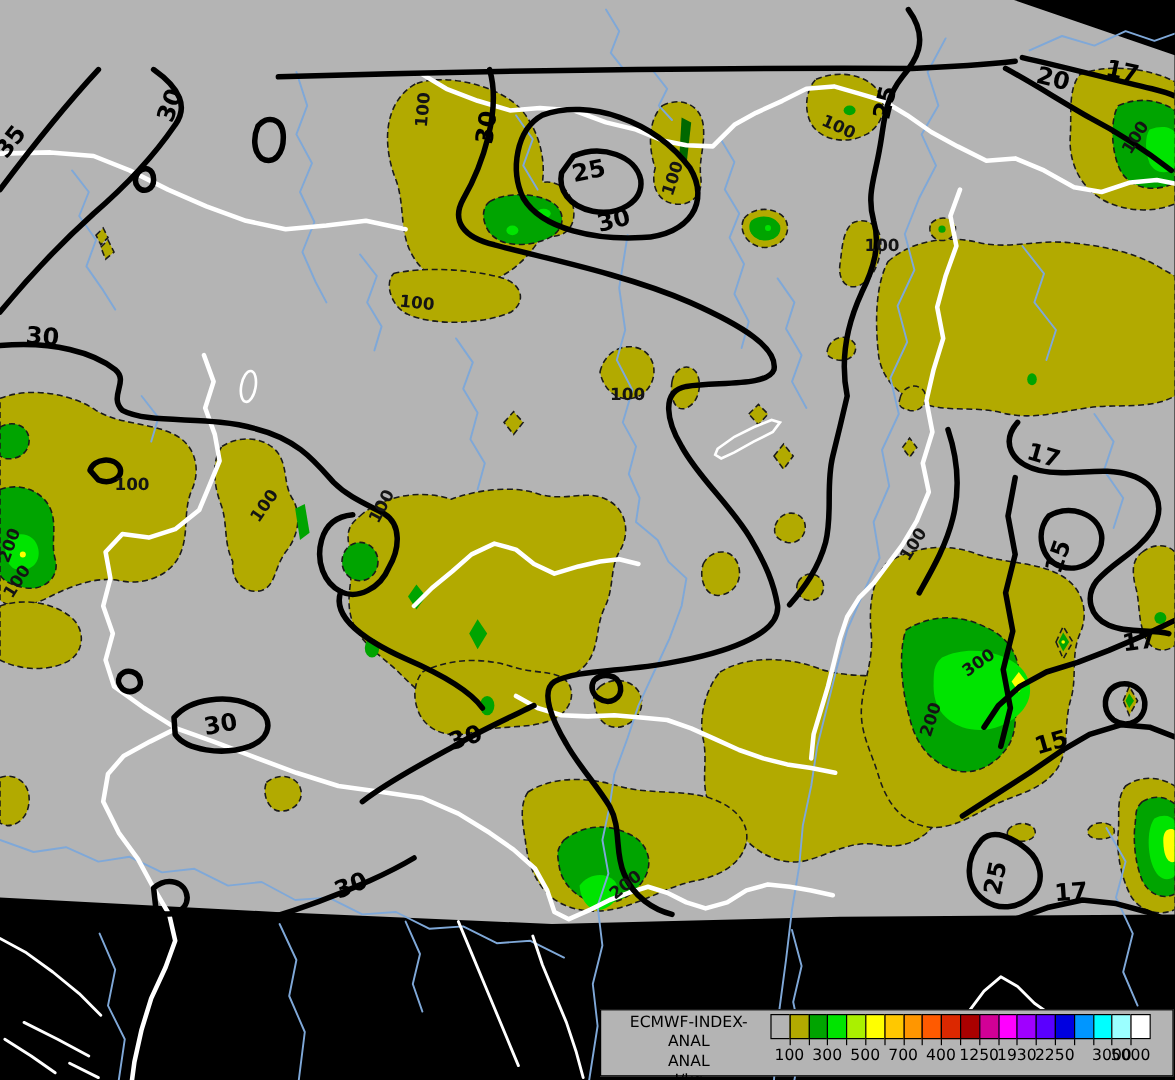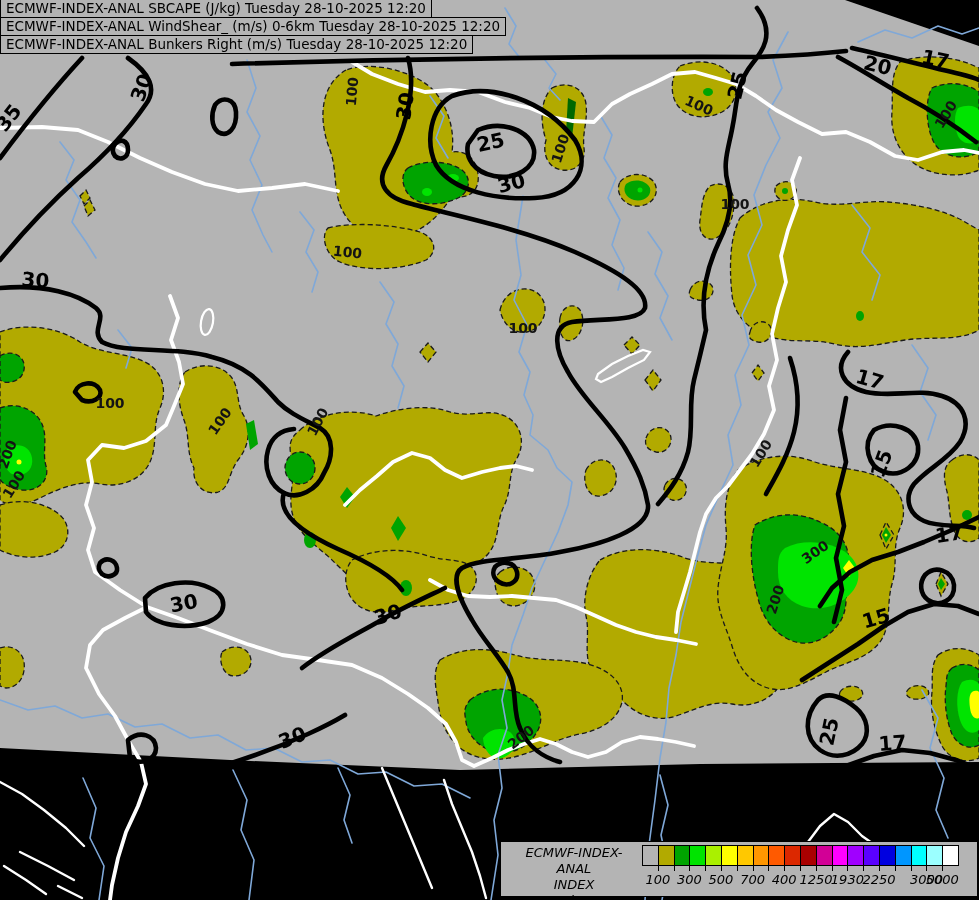--- a/index.html
+++ b/index.html
@@ -24,21 +24,21 @@
   text.cape-label{font:bold 14px "DejaVu Sans",sans-serif;fill:#141414;}
 
   
   #header{position:absolute;left:0;top:0;z-index:5;}
   .hdr-row{background:var(--land);border:1px solid #000;color:#000;
            font-size:13.5px;line-height:17px;padding:0 5px;white-space:nowrap;
            width:max-content;margin-top:-1px;}
 
   
   #legend{position:absolute;left:500px;top:841px;width:478px;height:56px;z-index:5;
-          background:var(--land);border:1.5px solid #000;box-sizing:border-box;font-style:italic;}
+          background:var(--land);border:1.5px solid #000;box-sizing:border-box;}
   #legend-title{position:absolute;left:8px;top:3px;width:130px;text-align:center;
                 color:#000;font-size:13px;line-height:16px;}
   #legend-bar{position:absolute;left:141px;top:3px;height:21px;display:flex;}
   .swatch{width:16.8px;height:21px;border:1px solid #000;box-sizing:border-box;margin-left:-1px;}
   .swatch:first-child{margin-left:0;}
   .tickmark{position:absolute;top:24px;width:1px;height:5px;background:#000;}
   .ticklabel{position:absolute;top:30px;width:44px;margin-left:-22px;text-align:center;
              color:#000;font-size:13px;}
 </style>
 </head>
@@ -235,30 +235,25 @@
         <text transform="translate(322 424) rotate(-62)" text-anchor="middle" class="cape-label">100</text>
         <text transform="translate(12 456) rotate(-70)" text-anchor="middle" class="cape-label">200</text>
         <text transform="translate(18 487) rotate(-58)" text-anchor="middle" class="cape-label">100</text>
         <text transform="translate(765 456) rotate(-58)" text-anchor="middle" class="cape-label">100</text>
         <text transform="translate(818 556) rotate(-35)" text-anchor="middle" class="cape-label">300</text>
         <text transform="translate(780 601) rotate(-72)" text-anchor="middle" class="cape-label">200</text>
         <text transform="translate(524 741) rotate(-38)" text-anchor="middle" class="cape-label">200</text>
       </g>
 </svg>
 
-<div id="header">
-  <div class="hdr-row">ECMWF-INDEX-ANAL SBCAPE (J/kg) Tuesday 28-10-2025 12:20</div>
-  <div class="hdr-row">ECMWF-INDEX-ANAL WindShear_ (m/s) 0-6km Tuesday 28-10-2025 12:20</div>
-  <div class="hdr-row">ECMWF-INDEX-ANAL Bunkers Right (m/s) Tuesday 28-10-2025 12:20</div>
-</div>
 
 <div id="legend">
   <div id="legend-title">
     <div>ECMWF-INDEX-ANAL</div>
-    <div>INDEX</div>
+    <div>ANAL</div>
     <div>J/kg</div>
   </div>
   <div id="legend-bar">
         <div class="swatch" style="background: rgb(180, 180, 180);"></div>
         <div class="swatch" style="background: rgb(178, 170, 0);"></div>
         <div class="swatch" style="background: rgb(0, 164, 0);"></div>
         <div class="swatch" style="background: rgb(0, 228, 0);"></div>
         <div class="swatch" style="background: rgb(170, 240, 0);"></div>
         <div class="swatch" style="background: rgb(255, 255, 0);"></div>
         <div class="swatch" style="background: rgb(255, 200, 0);"></div>

